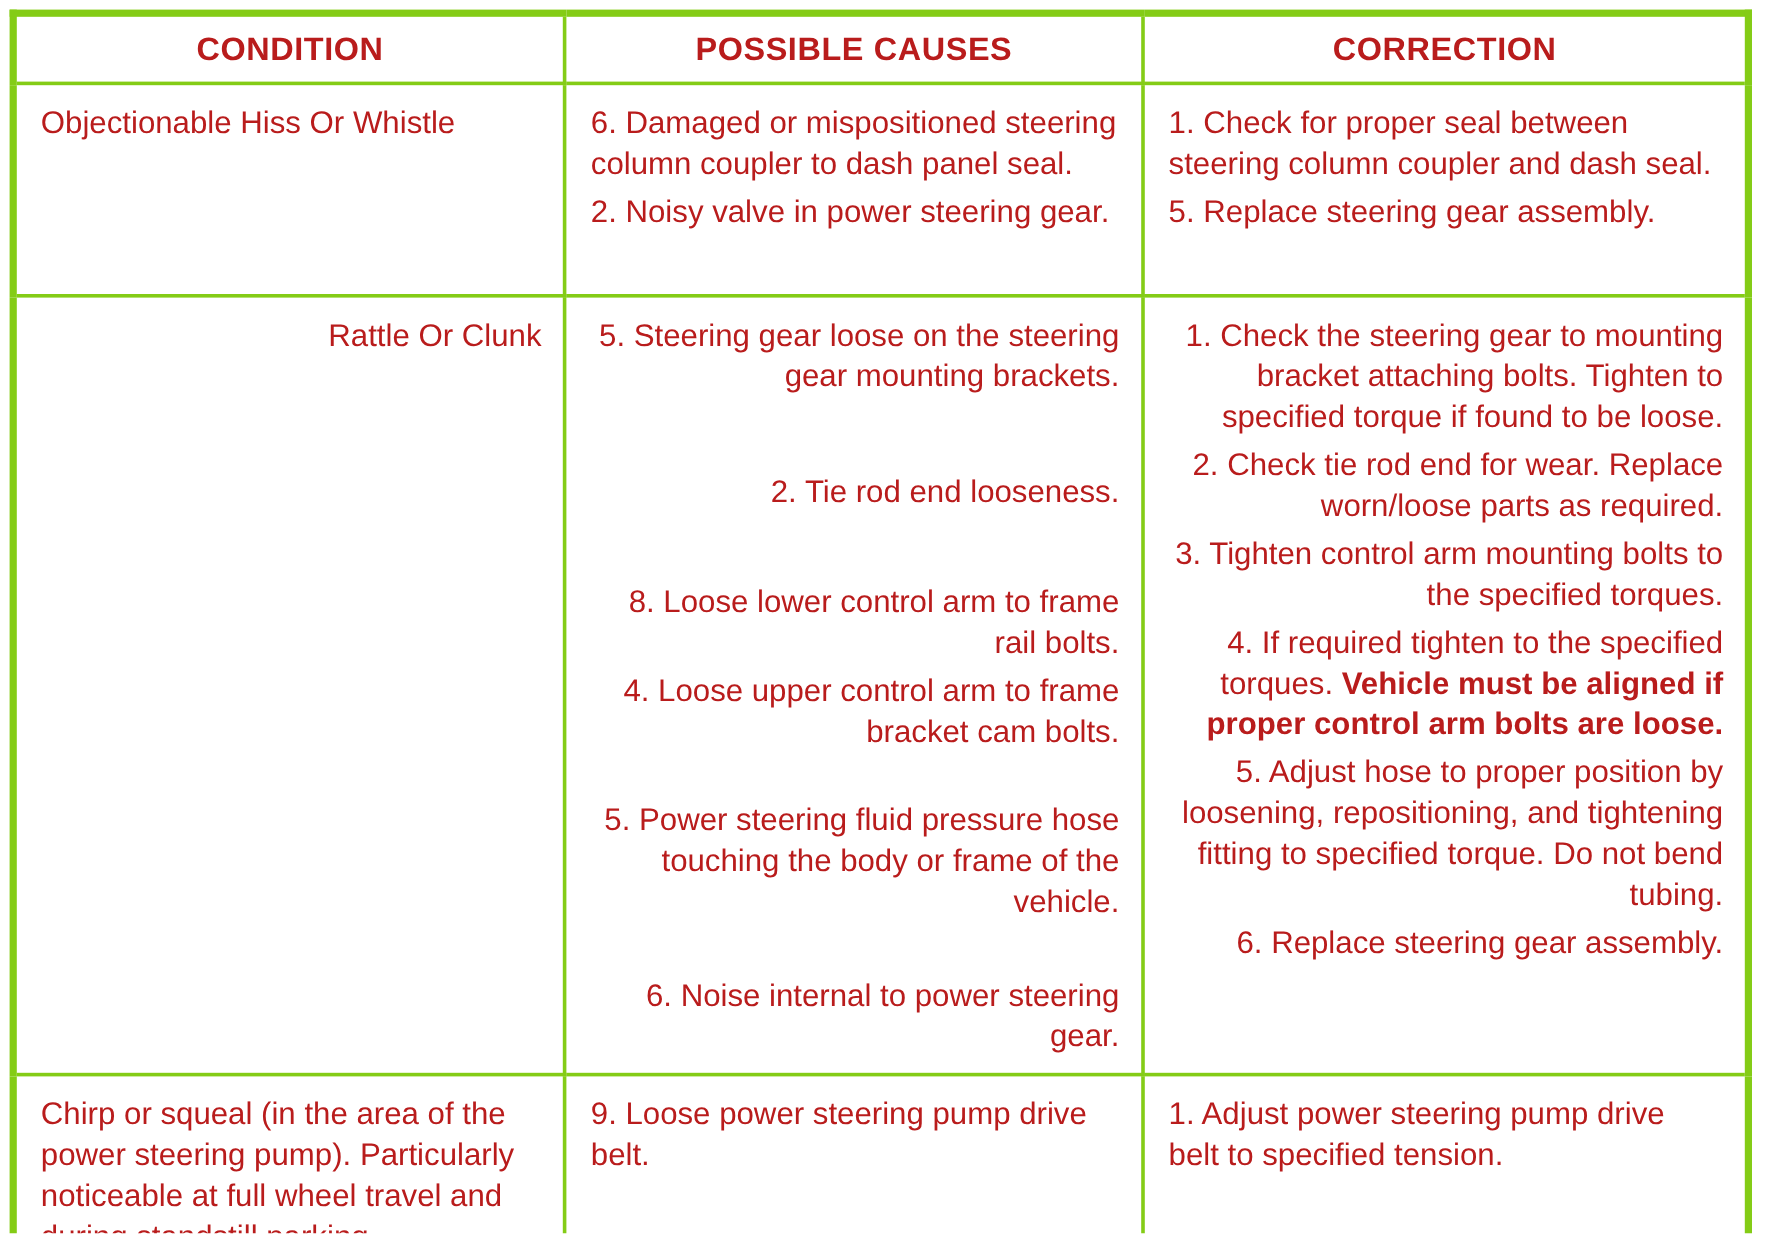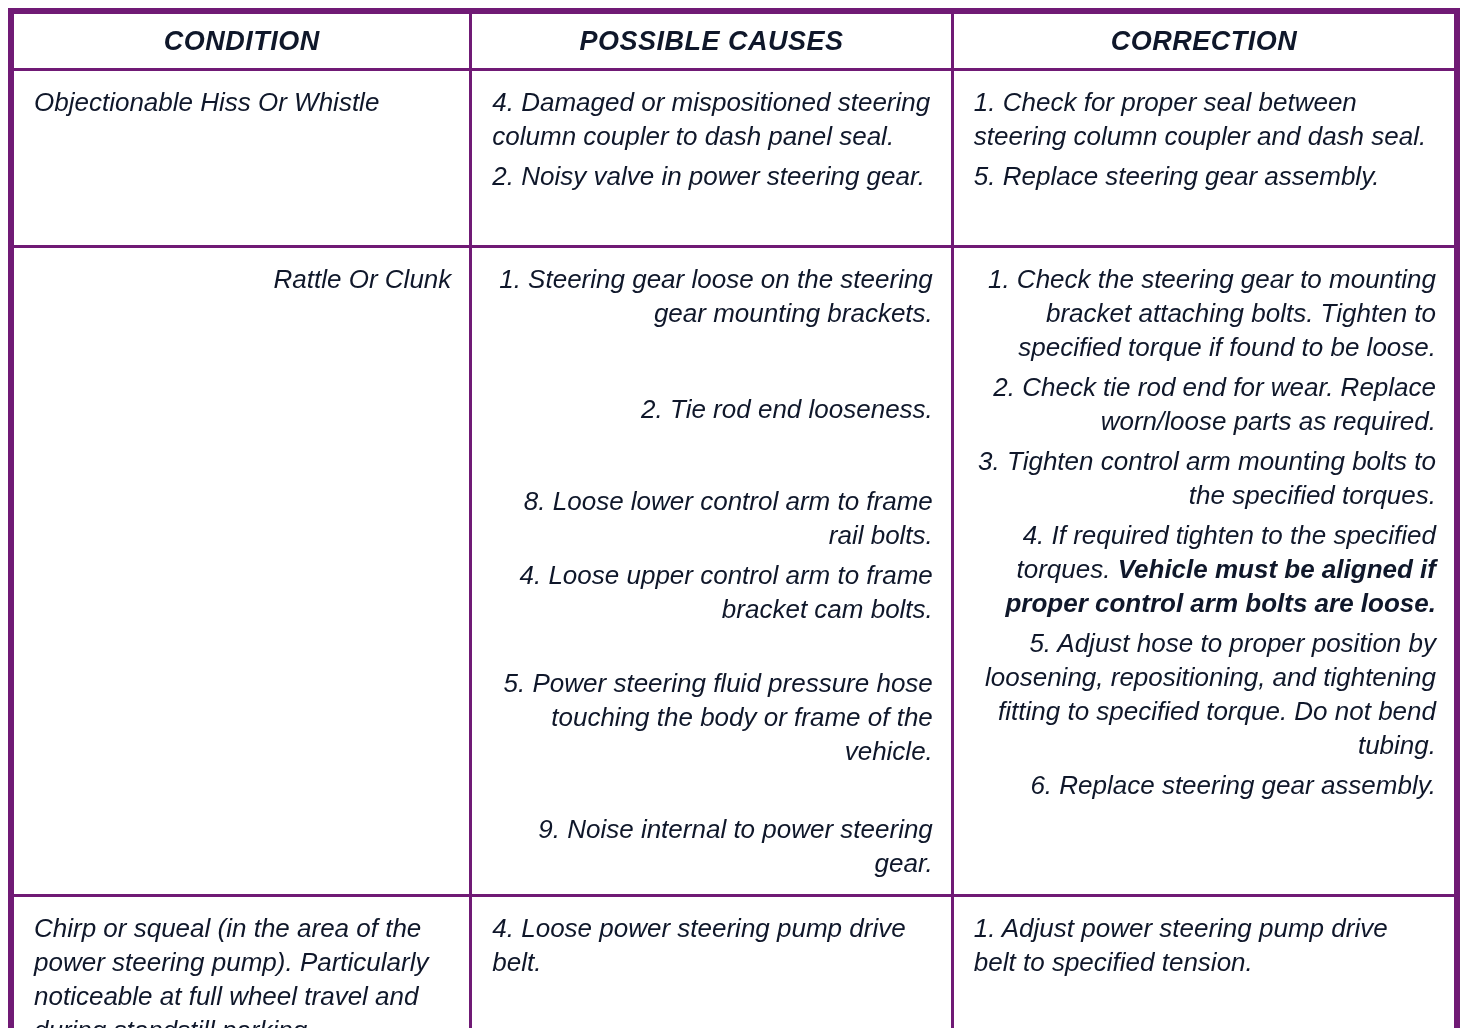--- a/index.html
+++ b/index.html
@@ -22,28 +22,27 @@
     position: absolute;
     left: 8px;
     top: 8px;
     width: 1452px;
     border-collapse: collapse;
     table-layout: fixed;
     background: #ffffff;
   }
   table.diag th,
   table.diag td {
-    border: 3px solid #701a75;
+    border: 3px solid #84cc16;
     vertical-align: top;
     padding: 8px 12px 8px 14px;
     font-size: 26px;
     line-height: 34px;
-    color: #0f172a;
+    color: #b91c1c;
     overflow: hidden;
-    font-style: italic;
   }
   
   table.diag { border: 6px solid #000000; }
   table.diag tr:first-child th { border-top-width: 6px; }
   table.diag tr:last-child td { border-bottom-width: 6px; }
   table.diag th:first-child, table.diag td:first-child { border-left-width: 6px; }
   table.diag th:last-child, table.diag td:last-child { border-right-width: 6px; }
 
   table.diag th {
     text-align: center;
@@ -84,57 +83,57 @@
       <th>CONDITION</th>
       <th>POSSIBLE CAUSES</th>
       <th>CORRECTION</th>
     </tr>
 
     <tr class="r1">
       <td>
         <p>Objectionable Hiss Or Whistle</p>
       </td>
       <td>
-        <p>4. Damaged or mispositioned steering column coupler to dash panel seal.</p>
+        <p>6. Damaged or mispositioned steering column coupler to dash panel seal.</p>
         <p>2. Noisy valve in power steering gear.</p>
       </td>
       <td>
         <p>1. Check for proper seal between steering column coupler and dash seal.</p>
         <p>5. Replace steering gear assembly.</p>
       </td>
     </tr>
 
     <tr class="r2">
       <td>
         <p>Rattle Or Clunk</p>
       </td>
       <td>
-        <p class="g70">1. Steering gear loose on the steering gear mounting brackets.</p>
+        <p class="g70">5. Steering gear loose on the steering gear mounting brackets.</p>
         <p class="g64">2. Tie rod end looseness.</p>
         <p>8. Loose lower control arm to frame rail bolts.</p>
         <p class="g44">4. Loose upper control arm to frame bracket cam bolts.</p>
         <p class="g48">5. Power steering fluid pressure hose touching the body or frame of the vehicle.</p>
-        <p>9. Noise internal to power steering gear.</p>
+        <p>6. Noise internal to power steering gear.</p>
       </td>
       <td>
         <p>1. Check the steering gear to mounting bracket attaching bolts. Tighten to specified torque if found to be loose.</p>
         <p>2. Check tie rod end for wear. Replace worn/loose parts as required.</p>
         <p>3. Tighten control arm mounting bolts to the specified torques.</p>
         <p><span>4. If required tighten to the specified torques. </span><strong>Vehicle must be aligned if proper control arm bolts are loose.</strong></p>
         <p>5. Adjust hose to proper position by loosening, repositioning, and tightening fitting to specified torque. Do not bend tubing.</p>
         <p>6. Replace steering gear assembly.</p>
       </td>
     </tr>
 
     <tr class="r3">
       <td>
         <p>Chirp or squeal (in the area of the power steering pump). Particularly noticeable at full wheel travel and during standstill parking.</p>
       </td>
       <td>
-        <p>4. Loose power steering pump drive belt.</p>
+        <p>9. Loose power steering pump drive belt.</p>
       </td>
       <td>
         <p>1. Adjust power steering pump drive belt to specified tension.</p>
       </td>
     </tr>
   </tbody>
     </table>
 </div>
 
 </body></html>

